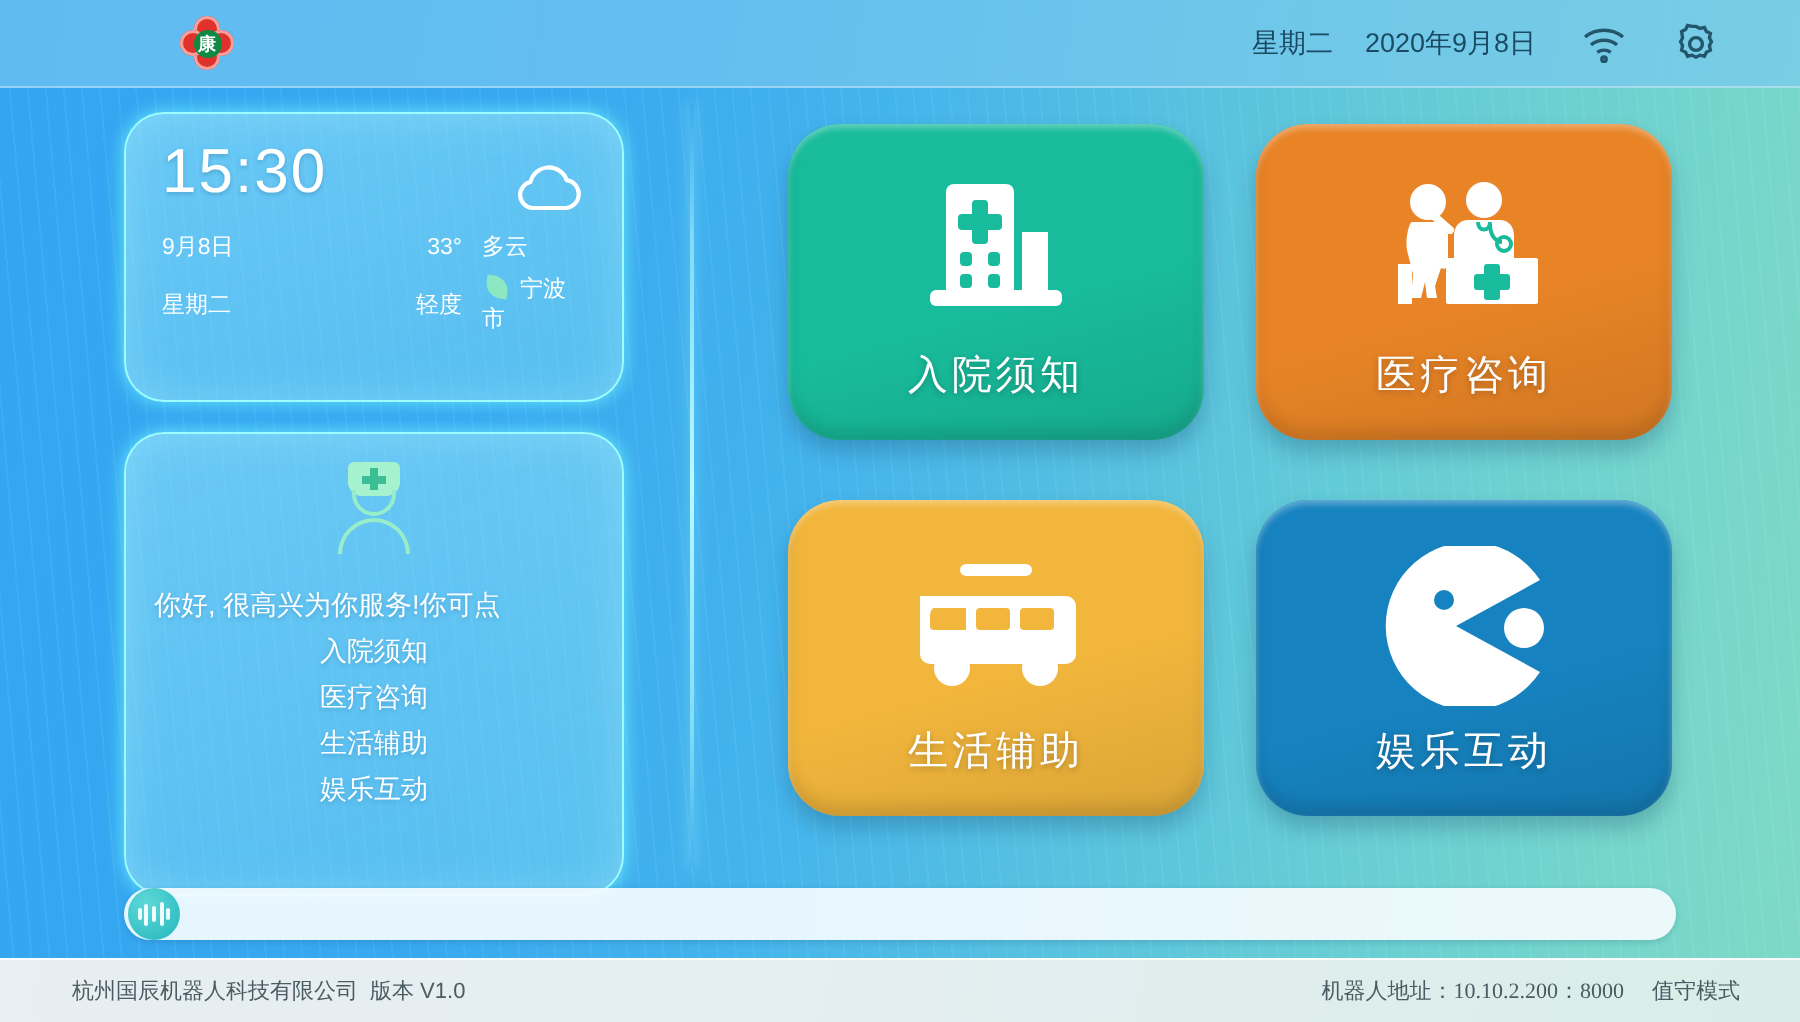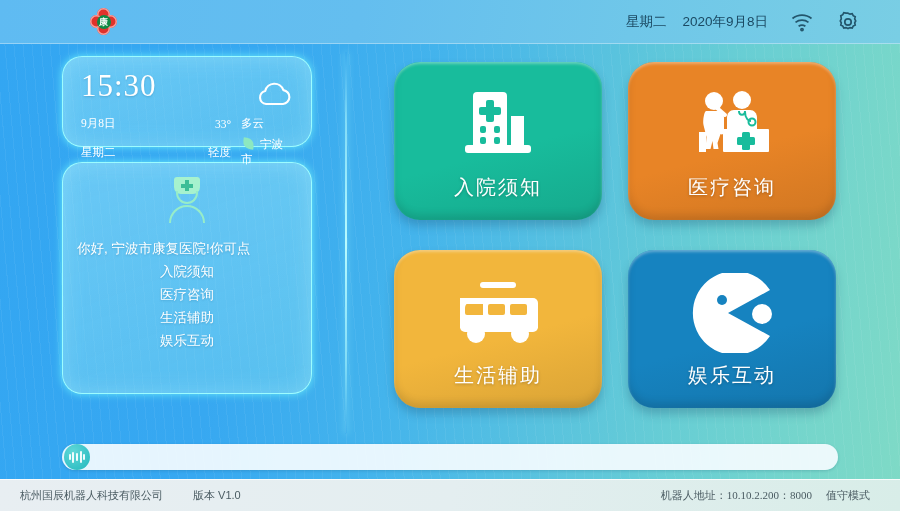--- a/index.html
+++ b/index.html
@@ -67,21 +67,21 @@
 
   
   .left-col { position:absolute; left:62px; top:56px; width:250px; z-index:3; }
 
   .card {
     border-radius: 20px;
     border: 1.5px solid rgba(160,255,255,0.95);
     background: linear-gradient(160deg, rgba(150,228,248,0.55), rgba(120,214,240,0.48));
     box-shadow: 0 0 9px rgba(120,255,255,0.75), inset 0 0 22px rgba(190,245,255,0.30);
   }
-  .weather { height: 91px; padding: 11px 18px 0 18px; position:relative;font-family:Liberation Serif, serif; }
+  .weather { height: 145px; padding: 11px 18px 0 18px; position:relative; }
   .w-time { color:#FFFFFF; font-size:31px; font-weight:300; letter-spacing:1px;
             text-shadow:0 1px 2px rgba(40,110,150,0.35); }
   .w-cloud { position:absolute; right:18px; top:22px; }
   .w-rows { margin-top: 12px; font-size: 11.5px; color:#FFFFFF; }
   .w-row { display:flex; align-items:center; margin-bottom:6px; }
   .w-left { width: 92px; }
   .w-mid  { width: 68px; text-align:right; padding-right:10px;}
   .w-right{ flex:1; }
   .leaf { display:inline-block; width:11px; height:11px; margin:0 6px -1px 2px;
     background:#8CE8C0;
@@ -160,21 +160,21 @@
   .mic i:nth-child(5){height:6px;}
 
   
   .footer {
     position:absolute; left:0; bottom:0; width:900px; height:32px; z-index:3;
     background: linear-gradient(100deg, #E8EEF2 0%, #E4EEF0 50%, #D8EDE8 100%);
     border-top: 1px solid rgba(255,255,255,0.8);
     display:flex; align-items:center;
     font-size:11px; color:#4A5B62;
   }
-  .footer-left { margin-left: 20px; display:flex; gap:30px; }
+  .footer-left { margin-left: 36px; display:flex; gap:6px; }
   .footer-right { margin-left:auto; margin-right: 30px; display:flex; gap:14px; }
   .mono { font-family:"Liberation Serif", serif; }
 </style>
 </head>
 <body>
 
 <div id="screen">
 
   <div class="header">
     <div class="brand">
@@ -238,21 +238,21 @@
 
     <div class="card chat">
       <div class="nurse">
         <span class="n-cap"></span>
           <span class="n-cross-v"></span>
           <span class="n-cross-h"></span>
         <span class="n-face"></span>
           <span class="n-body"></span>
       </div>
       <div class="chat-text">
-        <div class="chat-line">你好, 宁波市康复医院!你可点</div>
+        <div class="chat-line">你好, 很高兴为你服务!你可点</div>
         <div class="chat-line chat-opt">入院须知</div>
         <div class="chat-line chat-opt">医疗咨询</div>
         <div class="chat-line chat-opt">生活辅助</div>
         <div class="chat-line chat-opt">娱乐互动</div>
       </div>
     </div>
   </div>
 
   <div class="tiles">
 

